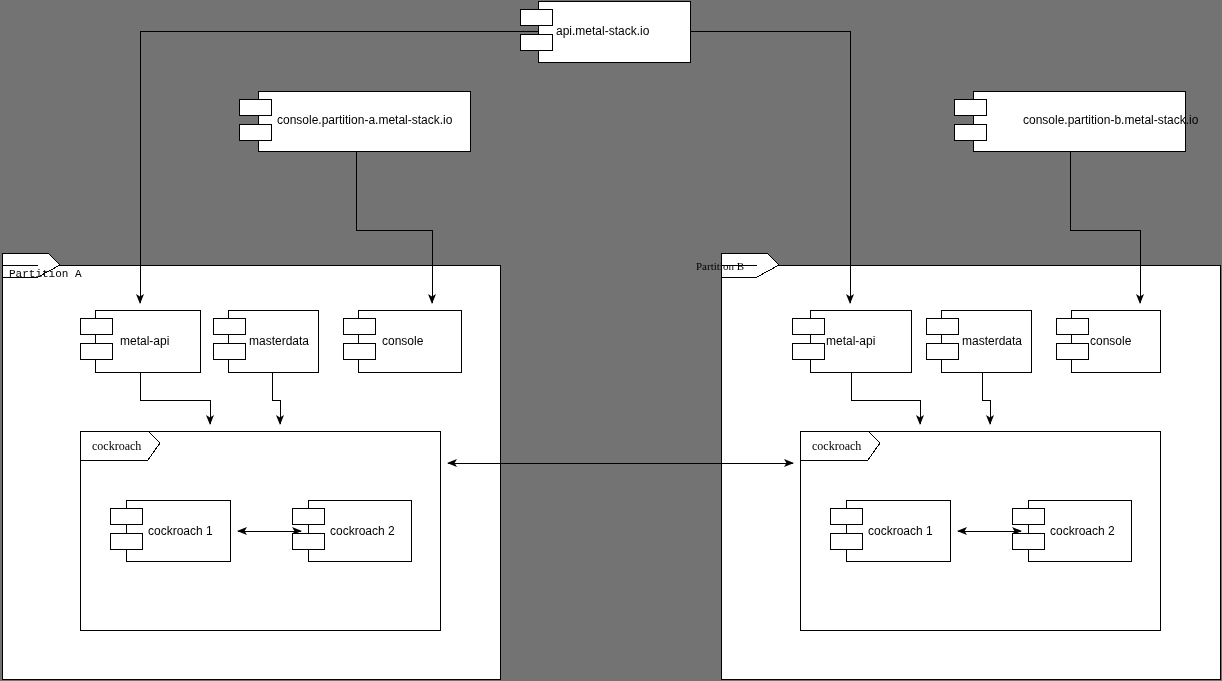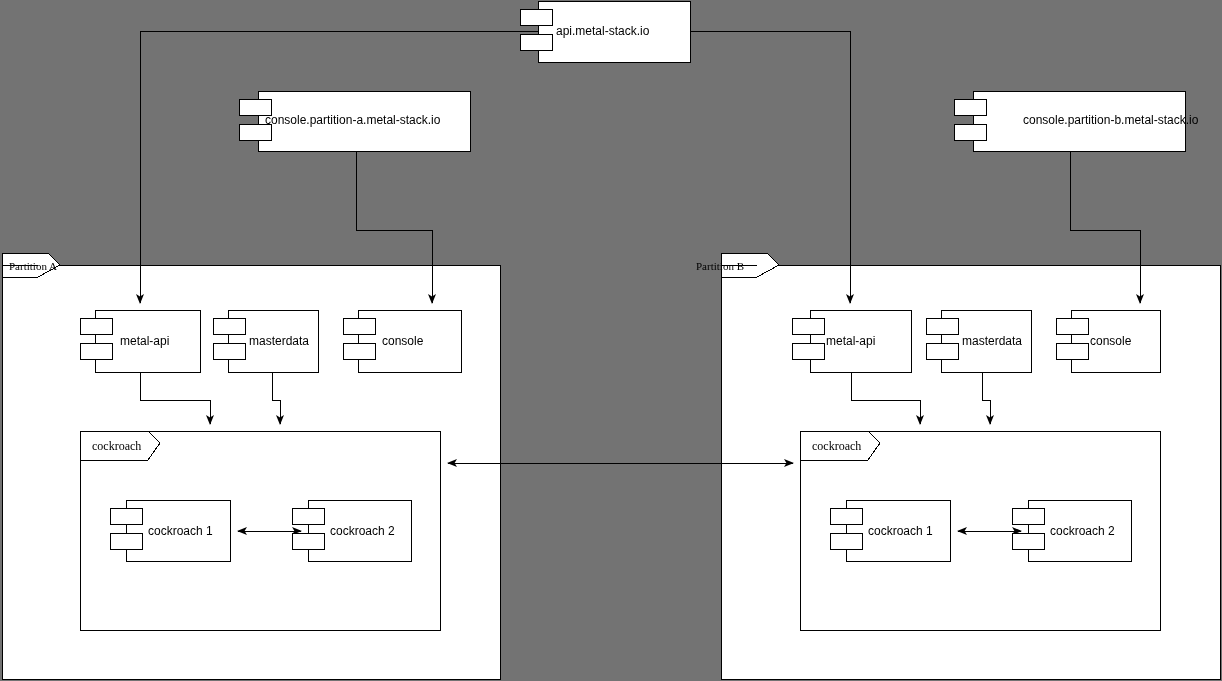--- a/index.html
+++ b/index.html
@@ -215,25 +215,25 @@
         <rect x="1012" y="533" width="32" height="16" fill="#ffffff"></rect>
       </g>
 
     </g>
   </svg>
 
   <div class="label-layer">
 
     <span class="node-label" style="left:556px; top:25px;">api.metal-stack.io</span>
 
-    <span class="node-label" style="left:265px; top:114px;">console.partition-a.metal-stack.io</span>
+    <span class="node-label" style="left:277px; top:114px;">console.partition-a.metal-stack.io</span>
 
     <span class="node-label" style="left:991px; top:114px;margin-left:32px;">console.partition-b.metal-stack.io</span>
 
-    <span class="pkg-label-serif" style="left:9px; top:261px;">Partition A</span>
+    <span class="pkg-label-serif" style="left:9px; top:269px;font-family:Liberation Mono, monospace;">Partition A</span>
 
     <span class="pkg-label-serif" style="left:696px; top:261px;">Partition B</span>
 
     <span class="node-label" style="left:120px; top:335px;">metal-api</span>
 
     <span class="node-label" style="left:249px; top:335px;">masterdata</span>
 
     <span class="node-label" style="left:382px; top:335px;">console</span>
 
     <span class="node-label" style="left:826px; top:335px;">metal-api</span>

